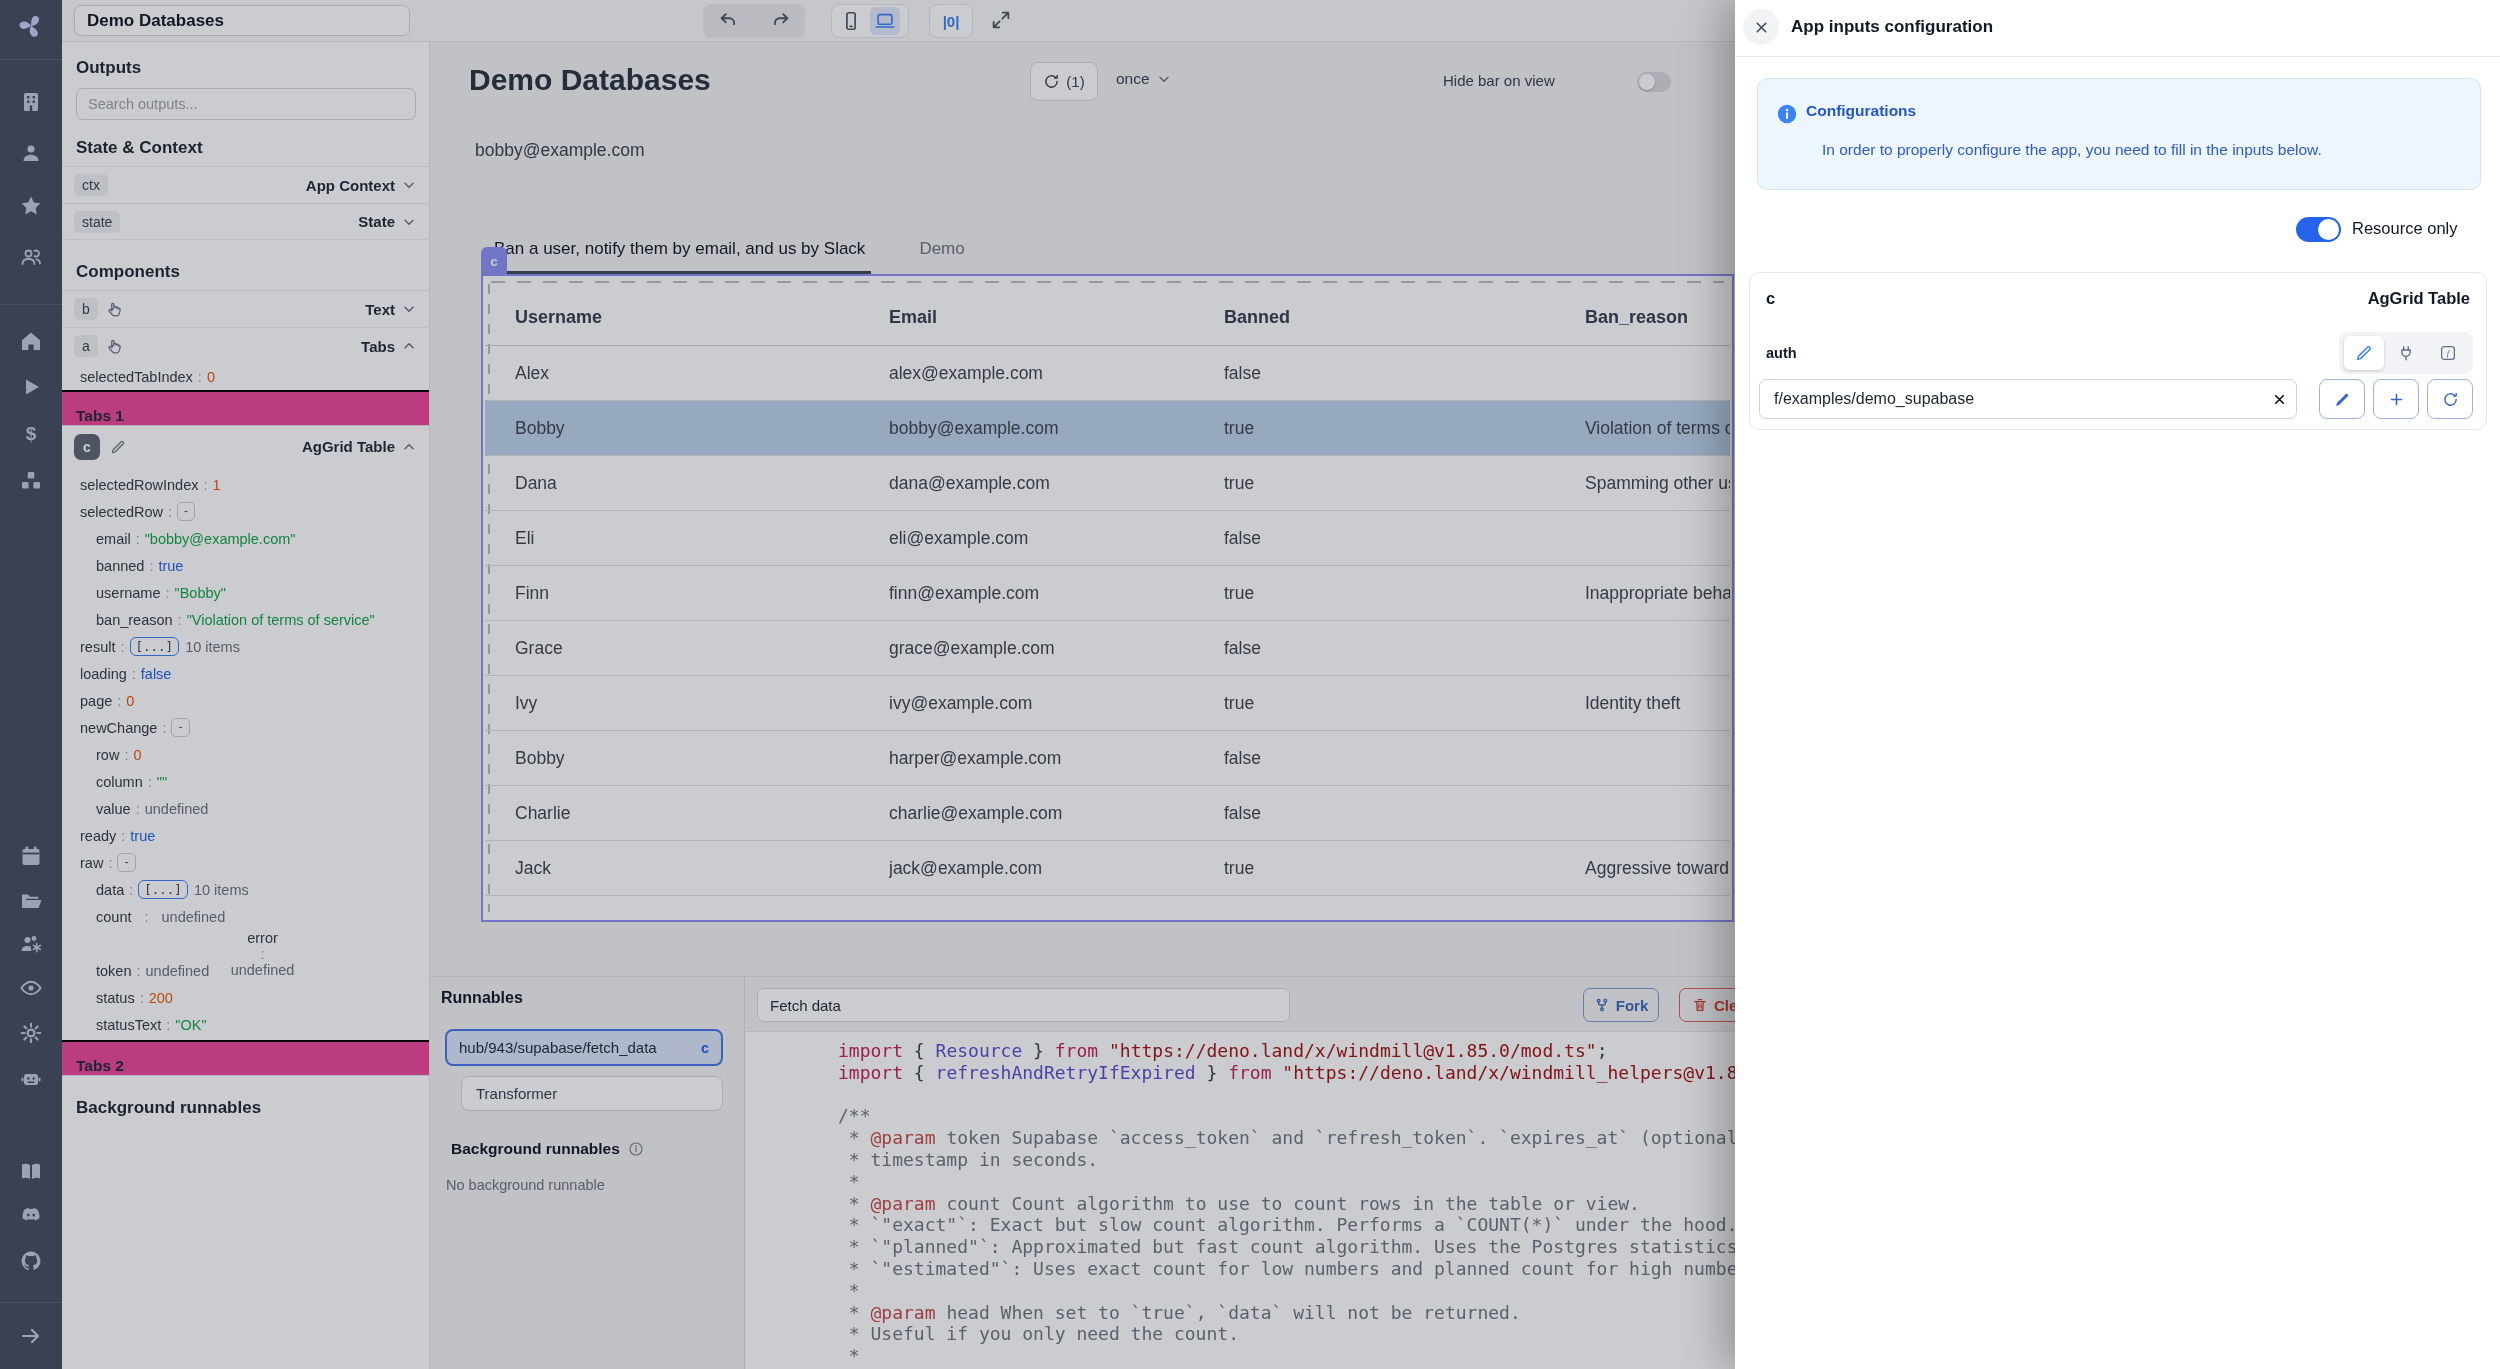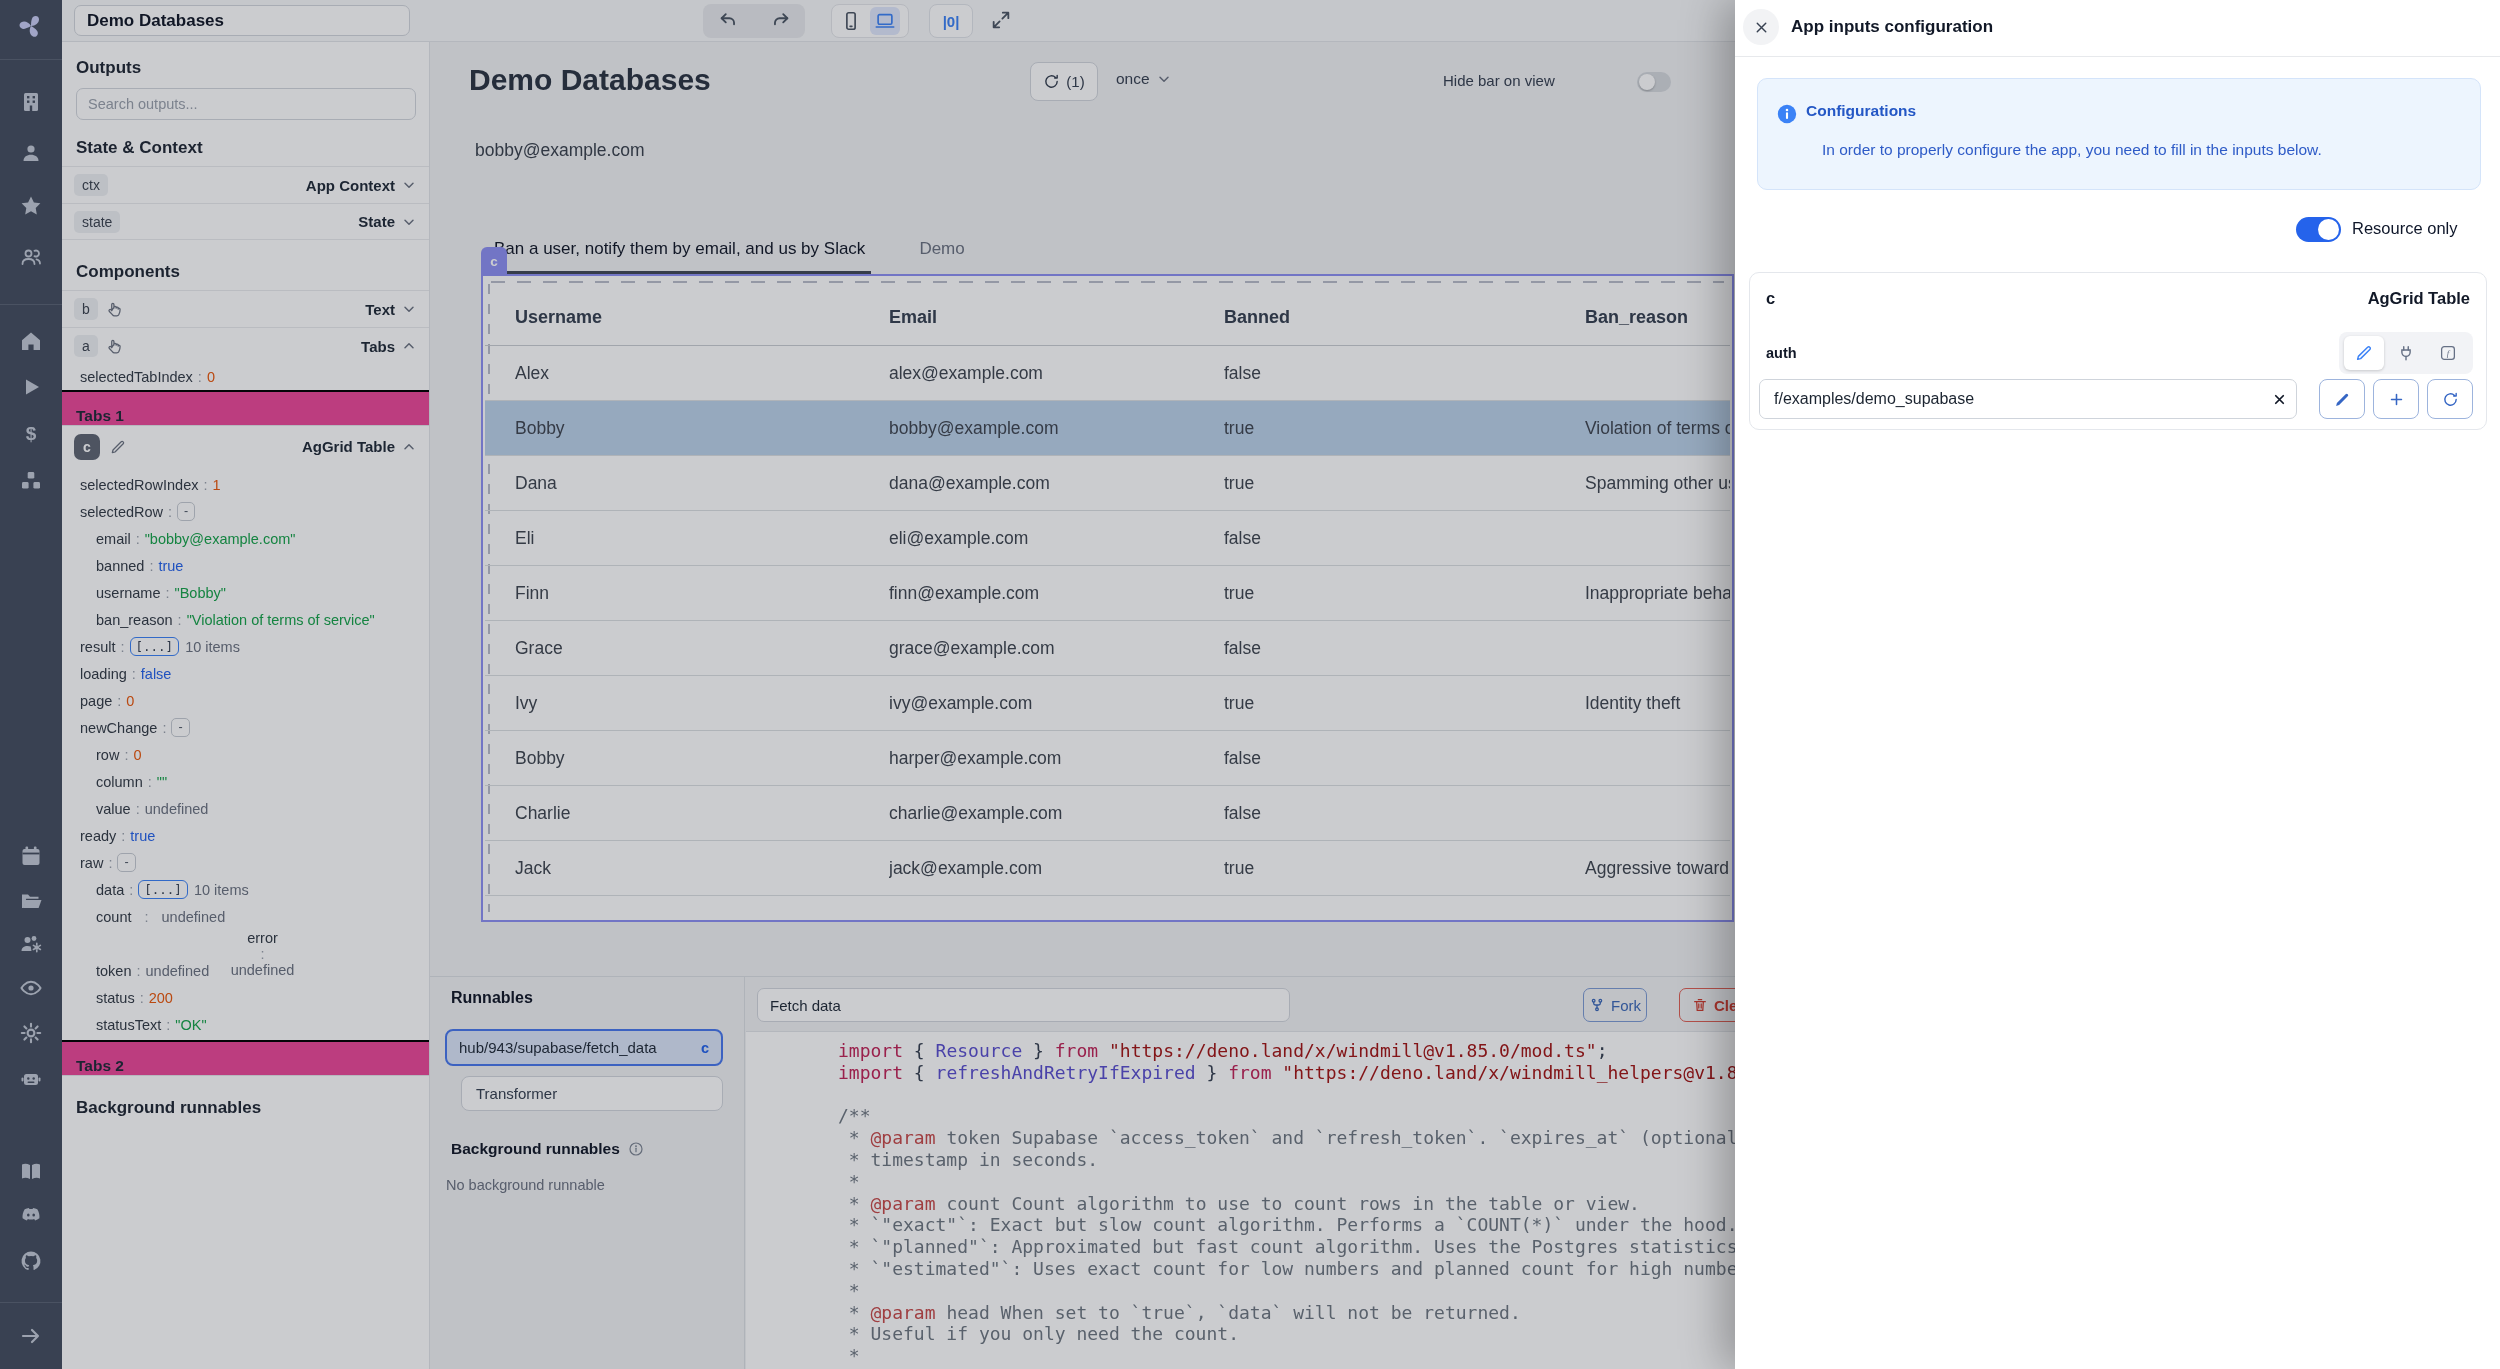--- a/index.html
+++ b/index.html
@@ -81,34 +81,34 @@
   .tgrid { display:grid; grid-template-columns:374px 335px 361px 1fr; padding-left:30px; align-items:center; }
   #table-head { position:absolute; left:2px; right:2px; top:13px; height:57px; font-weight:bold; font-size:18px; color:#374151; border-bottom:1px solid #c9cdd2; }
   #table-body { position:absolute; left:2px; right:2px; top:70px; bottom:2px; overflow:hidden; }
   .trow { height:55px; font-size:17.5px; color:#3f4650; border-bottom:1px solid #dcdfe2; }
   .trow > div { overflow:hidden; white-space:nowrap; }
   .trow.sel { background:#bcd2ea; }
 
   
   #bottombar { position:absolute; left:430px; top:976px; width:1308px; height:393px; background:#f1f2f4; border-top:1px solid #dcdfe3; z-index:2; }
   #runnables-col { position:absolute; left:0; top:0; width:315px; height:393px; border-right:1px solid #dcdfe3; }
-  #runnables-title { position:absolute; left:21px; top:12px; font-size:16px; font-weight:bold; color:#111827; }
+  #runnables-title { position:absolute; left:11px; top:12px; font-size:16px; font-weight:bold; color:#111827; }
   #runnable-main { position:absolute; left:15px; top:52px; width:278px; height:37px; background:#dbe6f9; border:2px solid #4878ee; border-radius:8px; display:flex; align-items:center; padding:0 12px; font-size:15px; color:#1f2937; }
   #runnable-main .badge { margin-left:auto; color:#2563eb; font-weight:bold; font-size:14.5px; }
   #runnable-transformer { position:absolute; left:31px; top:99px; width:262px; height:35px; background:#fff; border:1px solid #d3d7dd; border-radius:8px; display:flex; align-items:center; padding:0 14px; font-size:15px; color:#374151; }
   #bg-run-row { position:absolute; left:21px; top:163px; display:flex; align-items:center; gap:8px; font-size:15.5px; font-weight:bold; color:#111827; }
   #bg-run-row .info { width:16px; height:16px; color:#7c8592; }
   #bg-run-row .info svg { width:16px; height:16px; display:block; }
   #add-bg-btn { position:absolute; left:338px; top:158px; width:31px; height:31px; border:1px solid #cfd4db; border-radius:50%; background:transparent; display:flex; align-items:center; justify-content:center; color:#5a6270; }
   #add-bg-btn svg { width:16px; height:16px; }
   #no-bg { position:absolute; left:16px; top:200px; font-size:14.5px; color:#6b7280; }
 
   #editor-col { position:absolute; left:316px; top:0; right:0; height:393px; }
   #fetch-input { position:absolute; left:11px; top:11px; width:533px; height:34px; background:#fff; border:1px solid #d3d7dd; border-radius:7px; padding:0 12px; font-size:15px; color:#1f2937; font-family:"Liberation Sans",sans-serif; }
-  #fork-btn { position:absolute; left:837px; top:11px; width:64px; height:34px; border:1px solid #7d9bd4; border-radius:7px; background:transparent; color:#3b68b8; font-size:15px; font-weight:normal; display:flex; align-items:center; justify-content:center; gap:6px; }
+  #fork-btn { position:absolute; left:837px; top:11px; width:76px; height:34px; border:1px solid #7d9bd4; border-radius:7px; background:transparent; color:#3b68b8; font-size:15px; font-weight:bold; display:flex; align-items:center; justify-content:center; gap:6px; }
   #fork-btn svg { width:16px; height:16px; }
   #clear-btn { position:absolute; left:933px; top:11px; width:90px; height:34px; border:1px solid #e06055; border-radius:7px; background:transparent; color:#d33c2f; font-size:15px; font-weight:bold; display:flex; align-items:center; justify-content:flex-start; padding-left:12px; gap:6px; overflow:hidden; }
   #clear-btn svg { width:16px; height:16px; flex:none; }
   #code-area { position:absolute; left:0; top:54px; right:0; bottom:0; background:#fff; border-top:1px solid #e2e4e8; overflow:hidden; }
   #code { position:absolute; left:92px; top:8px; right:0; font-family:"DejaVu Sans Mono",monospace; font-size:18px; line-height:21.8px; white-space:pre; color:#374151; }
   .tok-k { color:#c02458; } .tok-i { color:#5a4fcf; } .tok-s { color:#a31515; }
   .tok-c { color:#6e7781; } .tok-t { color:#c74a4a; } .tok-p { color:#374151; }
 
   
   #overlay { position:absolute; left:0; top:0; width:1738px; height:1369px; background:rgba(16,22,35,0.22); z-index:10; pointer-events:none; }

